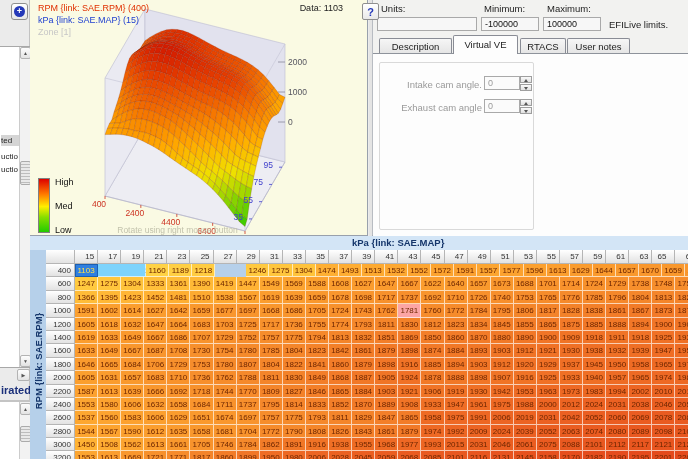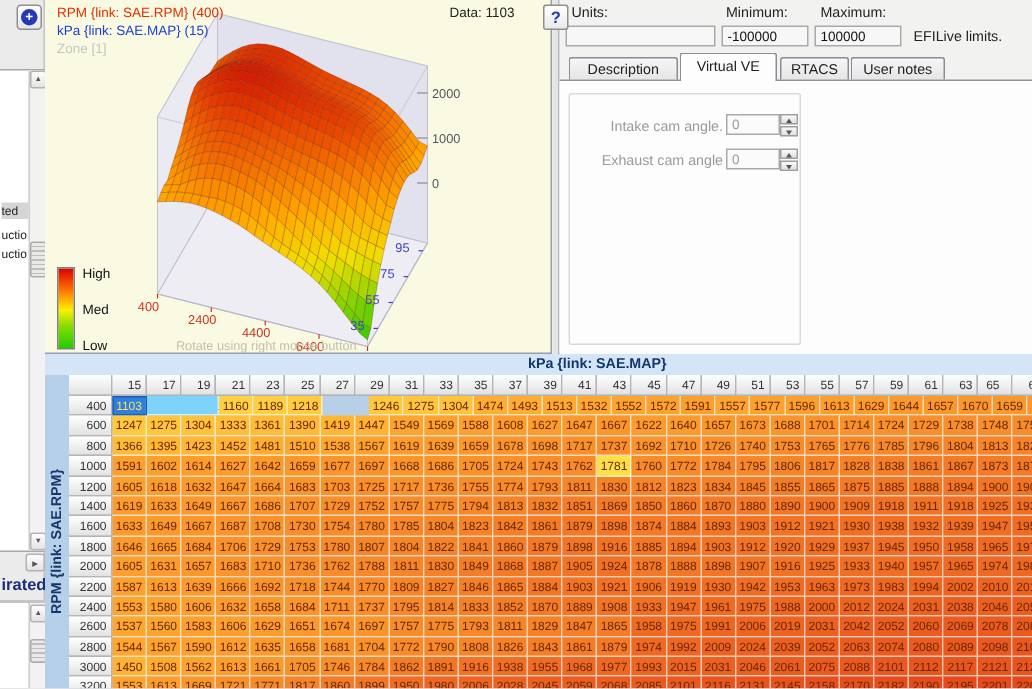--- a/index.html
+++ b/index.html
@@ -802,21 +802,21 @@
           <div class="dcell" style="width: 23.1px; height: 13.4px; background: rgb(250, 154, 45);">1642</div>
           <div class="dcell" style="width: 23.1px; height: 13.4px; background: rgb(249, 152, 45);">1659</div>
           <div class="dcell" style="width: 23.1px; height: 13.4px; background: rgb(249, 150, 45);">1677</div>
           <div class="dcell" style="width: 23.1px; height: 13.4px; background: rgb(248, 148, 45);">1697</div>
           <div class="dcell" style="width: 23.1px; height: 13.4px; background: rgb(249, 151, 45);">1668</div>
           <div class="dcell" style="width: 23.1px; height: 13.4px; background: rgb(248, 149, 45);">1686</div>
           <div class="dcell" style="width: 23.1px; height: 13.4px; background: rgb(248, 147, 44);">1705</div>
           <div class="dcell" style="width: 23.1px; height: 13.4px; background: rgb(247, 145, 44);">1724</div>
           <div class="dcell" style="width: 23.1px; height: 13.4px; background: rgb(247, 142, 44);">1743</div>
           <div class="dcell" style="width: 23.1px; height: 13.4px; background: rgb(246, 140, 43);">1762</div>
-          <div class="dcell" style="width: 23.1px; height: 13.4px; background: #fde047;">1781</div>
+          <div class="dcell" style="width: 23.1px; height: 13.4px; background: #fca5a5;">1781</div>
           <div class="dcell" style="width: 23.1px; height: 13.4px; background: rgb(246, 140, 43);">1760</div>
           <div class="dcell" style="width: 23.1px; height: 13.4px; background: rgb(246, 139, 43);">1772</div>
           <div class="dcell" style="width: 23.1px; height: 13.4px; background: rgb(245, 137, 43);">1784</div>
           <div class="dcell" style="width: 23.1px; height: 13.4px; background: rgb(245, 136, 43);">1795</div>
           <div class="dcell" style="width: 23.1px; height: 13.4px; background: rgb(244, 134, 42);">1806</div>
           <div class="dcell" style="width: 23.1px; height: 13.4px; background: rgb(244, 132, 42);">1817</div>
           <div class="dcell" style="width: 23.1px; height: 13.4px; background: rgb(243, 130, 41);">1828</div>
           <div class="dcell" style="width: 23.1px; height: 13.4px; background: rgb(243, 128, 41);">1838</div>
           <div class="dcell" style="width: 23.1px; height: 13.4px; background: rgb(242, 124, 40);">1861</div>
           <div class="dcell" style="width: 23.1px; height: 13.4px; background: rgb(242, 123, 40);">1867</div>

